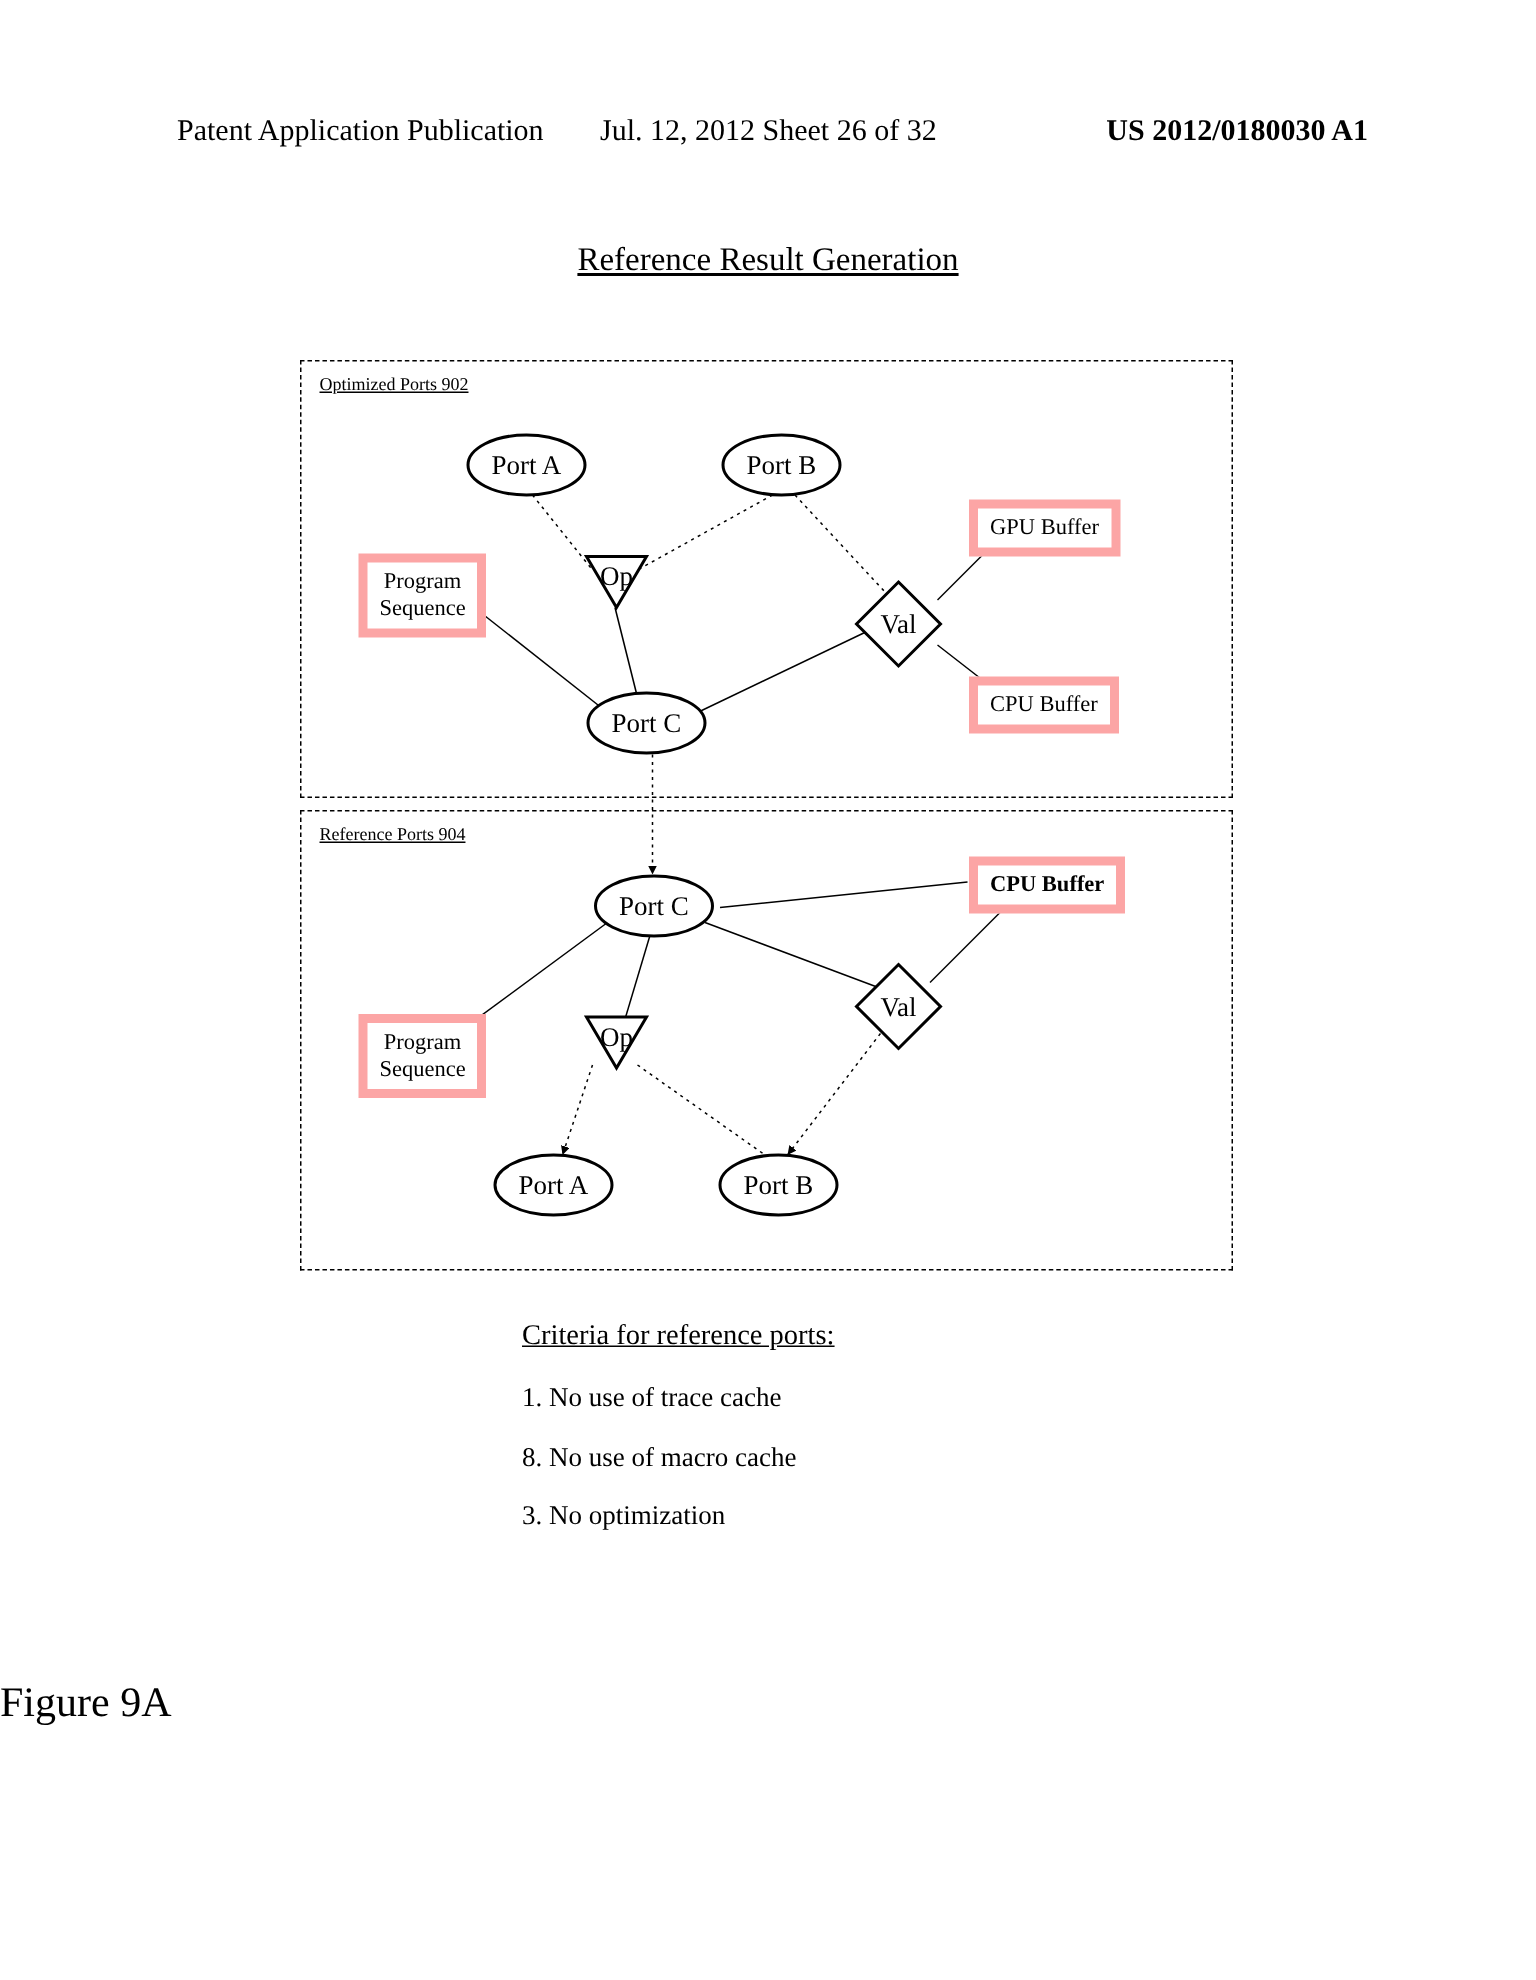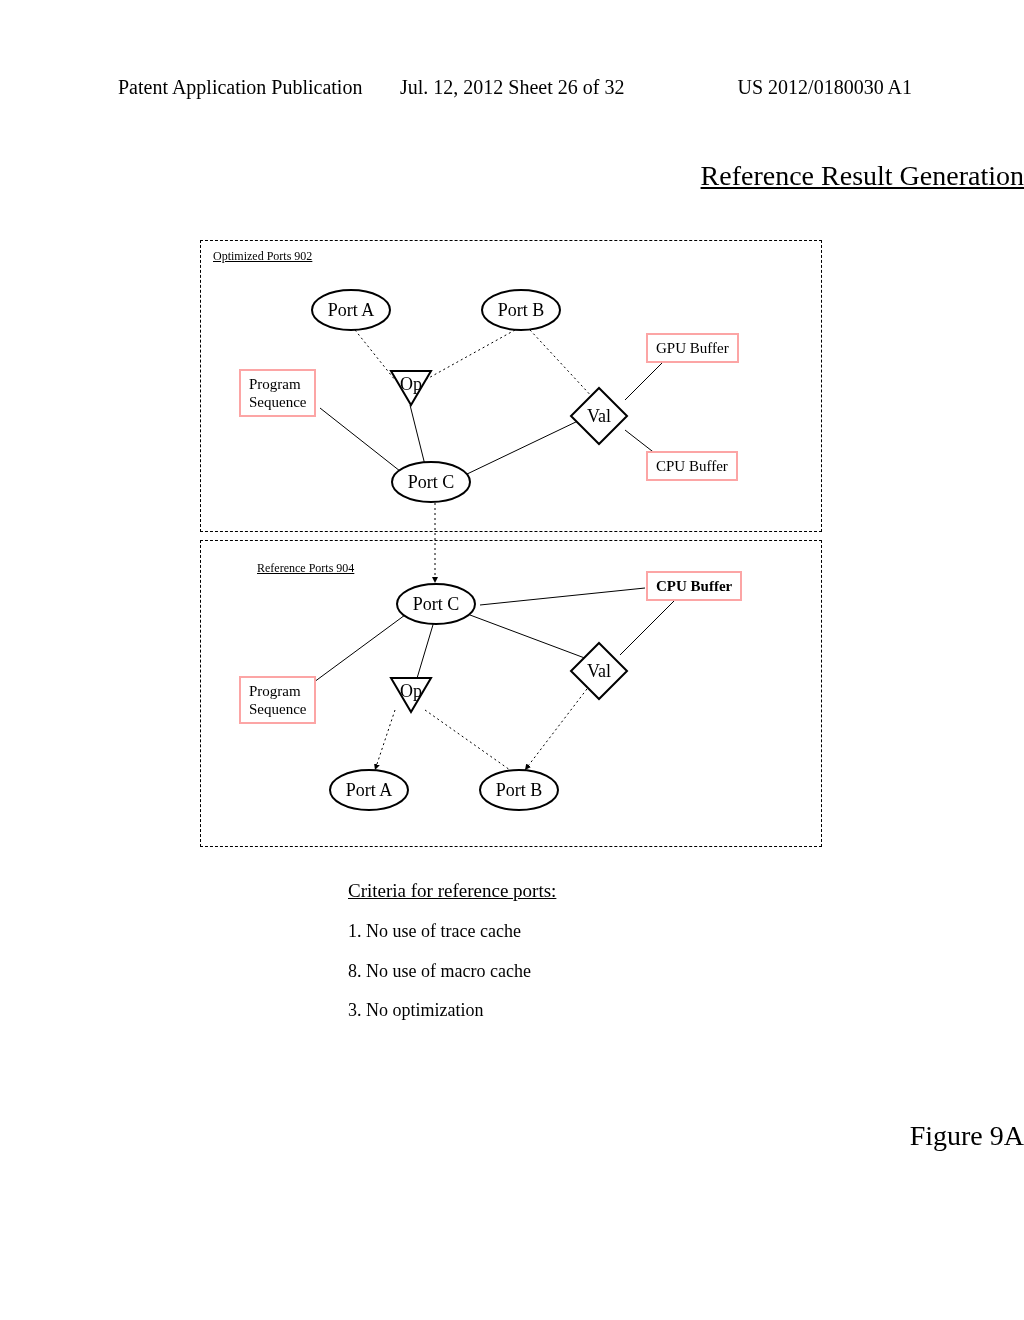--- a/index.html
+++ b/index.html
@@ -26,28 +26,28 @@
     position: absolute;
     left: 118px;
   }
   .header-center {
     position: absolute;
     left: 400px;
   }
   .header-right {
     position: absolute;
     right: 112px;
-    font-weight: normal;
+    font-weight: bold;
   }
   .title {
     position: absolute;
     top: 160px;
     width: 1024px;
-    text-align: right;
-    font-size: 28px;
+    text-align: center;
+    font-size: 22px;
     text-decoration: underline;
   }
   .diagram {
     position: absolute;
     left: 200px;
     top: 240px;
     width: 620px;
     height: 620px;
   }
   .dashed-box {
@@ -67,23 +67,23 @@
     align-items: center;
     justify-content: center;
     font-size: 18px;
   }
   .ellipse svg, .diamond svg, .triangle svg {
     position: absolute;
     inset: 0;
   }
   .shape-text { position: relative; z-index: 2; }
   .box-text {
-    border: 2px solid #fca5a5;
+    border: 6px solid #fca5a5;
     background: #fff;
-    text-align: left;
+    text-align: center;
     font-size: 15px;
     line-height: 1.2;
     padding: 4px 8px;
     position: absolute;
   }
   .criteria-title {
     position: absolute;
     left: 348px;
     top: 880px;
     font-size: 19px;
@@ -93,21 +93,21 @@
     position: absolute;
     left: 348px;
     top: 912px;
     font-size: 18px;
     line-height: 2.2;
   }
   .figure-label {
     position: absolute;
     top: 1120px;
     width: 1024px;
-    text-align: right;
+    text-align: left;
     font-size: 28px;
   }
   svg { overflow: visible; }
 </style>
 </head>
 <body>
 
 <div class="page">
 
   <div class="header-band">
@@ -200,21 +200,21 @@
         <span class="shape-text">Port C</span>
       </div>
 
       <div class="box-text" style="left:445px; top:92px;">GPU Buffer</div>
       <div class="box-text" style="left:445px; top:210px;">CPU Buffer</div>
       <div class="box-text" style="left:38px; top:128px; white-space:pre-line;">Program
 Sequence</div>
     </div>
 
     <div class="dashed-box box-b">
-      <div class="panel-title" style="left:12px; top:20px;margin-left:44px;">Reference Ports 904</div>
+      <div class="panel-title" style="left:12px; top:8px;">Reference Ports 904</div>
 
       <div class="ellipse" style="left:195px; top:42px; width:80px; height:42px;">
         <svg viewBox="0 0 80 42">
             <ellipse cx="40" cy="21" rx="39" ry="20" fill="#fff" stroke="#000" stroke-width="2"></ellipse>
           </svg>
         <span class="shape-text">Port C</span>
       </div>
 
       <div class="triangle" style="left:188px; top:135px; width:44px; height:38px;">
         <svg viewBox="0 0 44 38">

